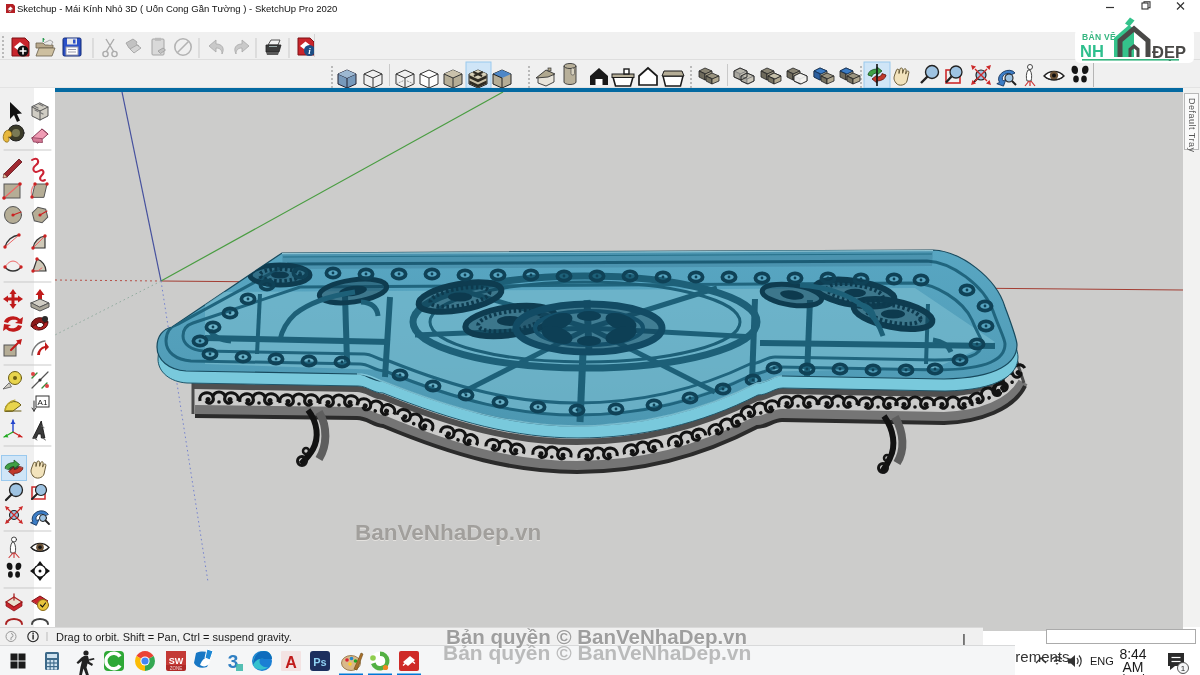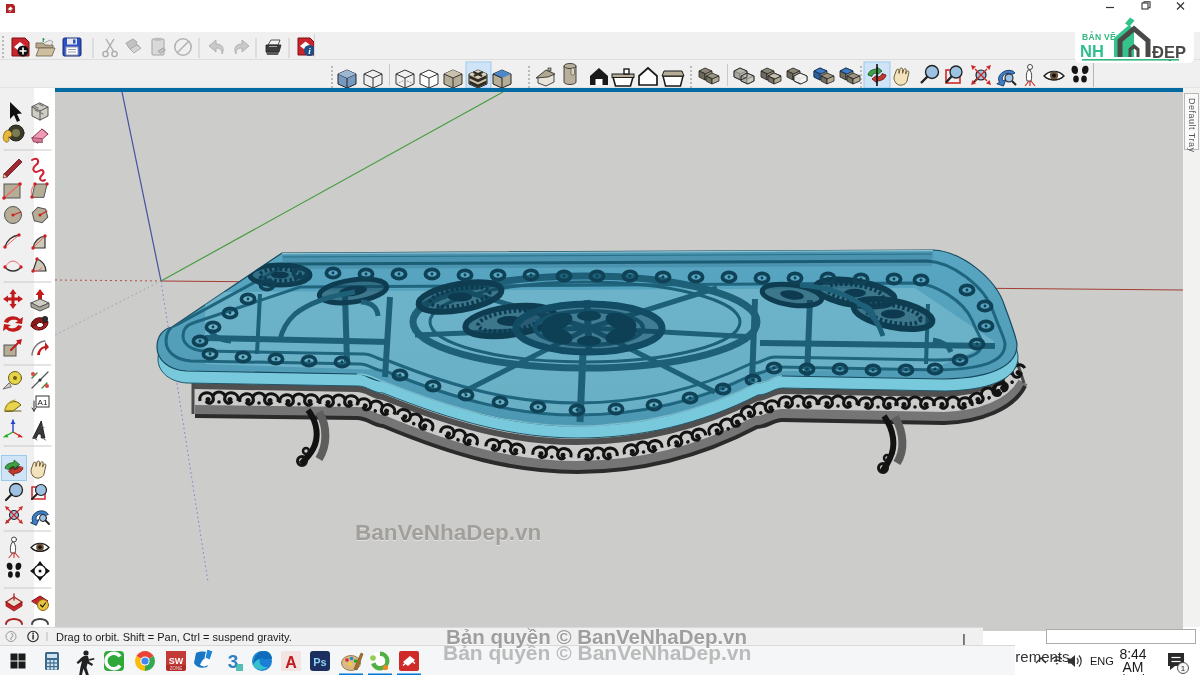--- a/index.html
+++ b/index.html
@@ -35,20 +35,21 @@
 #eng{position:absolute;left:1090px;top:9px;font-size:11px;color:#1a1a1a}
 </style></head>
 <body>
 <div id="app">
   <div class="abs" id="titlebar">
     <svg class="abs" style="left:5px;top:3px" width="11" height="11" viewBox="0 0 11 11">
         <path d="M1,1 h7 l2,2 v7 h-9 z" fill="#b41f24"></path>
         <path d="M2.5,6.5 l3,-3 2.5,2.5 -3,3 z" fill="#fff"></path>
         <path d="M2.5,6.5 l3,1.5 2.5,-2.5" fill="none" stroke="#7a1113" stroke-width="0.8"></path>
       </svg>
+    <span class="abs" id="title-text">Sketchup - Mái Kính Nhỏ 3D ( Uốn Cong Gần Tường ) - SketchUp Pro 2020</span>
     <svg class="abs" style="left:1104px;top:0px" width="96" height="14" viewBox="0 0 96 14">
       <line x1="2" y1="7.5" x2="10" y2="7.5" stroke="#333" stroke-width="1.2"></line>
       <rect x="38" y="3" width="6" height="6" fill="none" stroke="#333" stroke-width="1.1"></rect>
       <path d="M40,3 v-1.2 h6 v6 h-1.8" fill="none" stroke="#333" stroke-width="1.1"></path>
       <path d="M73,2.5 l7,7 m0,-7 l-7,7" stroke="#333" stroke-width="1.2"></path>
     </svg>
   </div>
   <div class="abs" id="tb">
     <div class="grip" style="left:2px;top:4px;height:22px"></div>
     <svg class="abs" style="left:8px;top:3px" width="310" height="26" viewBox="0 0 310 26">

